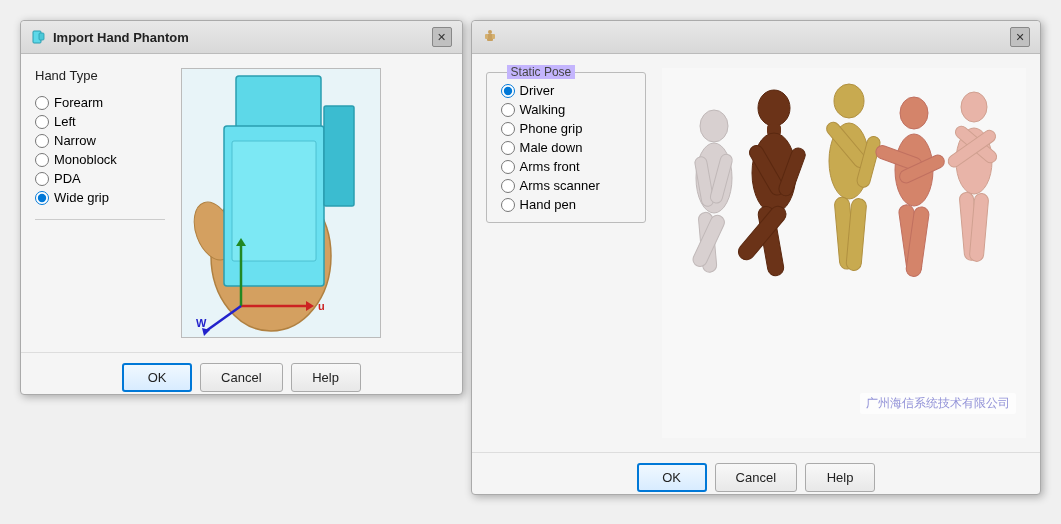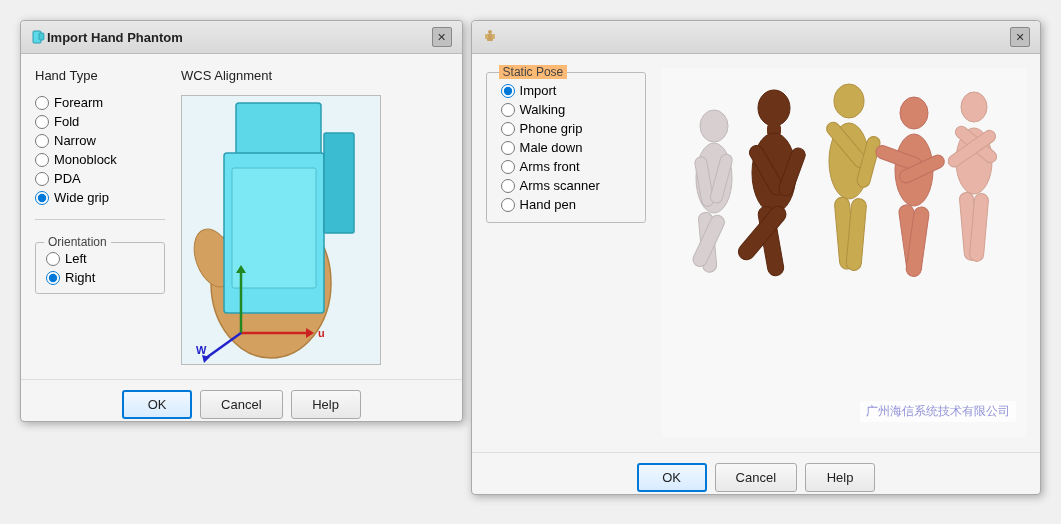--- a/index.html
+++ b/index.html
@@ -31,20 +31,21 @@
       padding: 6px 10px;
       display: flex;
       align-items: center;
       justify-content: space-between;
       border-radius: 4px 4px 0 0;
     }
 
     .dialog-titlebar-left {
       display: flex;
       align-items: center;
+      gap: 6px;
     }
 
     .dialog-title {
       font-size: 13px;
       font-weight: 600;
       color: #222;
     }
 
     .title-icon {
       width: 16px;
@@ -201,21 +202,21 @@
       display: flex;
       align-items: center;
       justify-content: center;
       position: relative;
       overflow: hidden;
     }
 
     
     .watermark {
       position: absolute;
-      bottom: 16px;
+      bottom: 24px;
       right: 10px;
       font-size: 12px;
       color: rgba(100, 100, 200, 0.7);
       background: rgba(255,255,255,0.7);
       padding: 2px 6px;
       border-radius: 2px;
     }
 
     .orientation-section {
       margin-top: 8px;
@@ -243,22 +244,22 @@
       border: 1px solid #bbb;
       border-radius: 3px;
       padding: 10px 14px;
       position: relative;
       margin-top: 4px;
     }
 
     .static-pose-box-label {
       position: absolute;
       top: -8px;
-      left: 12px;
-      background: #fdba74;
+      left: 20px;
+      background: #c4b5fd;
       padding: 0 4px;
       font-size: 12px;
       color: #444;
     }
   </style>
 </head>
 <body>
 
 <div class="dialog dialog-left">
   <div class="dialog-titlebar">
@@ -278,21 +279,21 @@
 
     <div class="left-panel">
       <div class="section-label">Hand Type</div>
       <div class="radio-group">
         <label class="radio-item">
           <input type="radio" name="handtype" style="">
           <span>Forearm</span>
         </label>
         <label class="radio-item">
           <input type="radio" name="handtype" style="">
-          <span>Fold</span>
+          <span>Left</span>
         </label>
         <label class="radio-item">
           <input type="radio" name="handtype" style="">
           <span>Narrow</span>
         </label>
         <label class="radio-item">
           <input type="radio" name="handtype" style="">
           <span>Monoblock</span>
         </label>
         <label class="radio-item">
@@ -301,37 +302,23 @@
         </label>
         <label class="radio-item">
           <input type="radio" name="handtype" checked="" style="">
           <span>Wide grip</span>
         </label>
       </div>
 
       <hr class="divider">
 
 
-      <div class="group-box orientation-section">
-        <span class="group-box-label">Orientation</span>
-        <div class="radio-group">
-          <label class="radio-item">
-            <input type="radio" name="orientation" style="">
-            <span>Left</span>
-          </label>
-          <label class="radio-item">
-            <input type="radio" name="orientation" checked="" style="">
-            <span>Right</span>
-          </label>
-        </div>
-      </div>
     </div>
 
     <div class="right-panel">
-      <div class="wcs-label">WCS Alignment</div>
       <div class="wcs-preview">
         <svg width="190" height="265" viewBox="0 0 190 265">
 
           <ellipse cx="85" cy="185" rx="60" ry="75" fill="#d4a060" stroke="#b08040" stroke-width="1.5"></ellipse>
 
           <ellipse cx="28" cy="160" rx="18" ry="30" fill="#d4a060" stroke="#b08040" stroke-width="1" transform="rotate(-20 28 160)"></ellipse>
 
           <rect x="40" y="95" width="16" height="50" rx="8" fill="#d4a060" stroke="#b08040" stroke-width="1"></rect>
           <rect x="60" y="82" width="16" height="58" rx="8" fill="#d4a060" stroke="#b08040" stroke-width="1"></rect>
           <rect x="80" y="85" width="16" height="55" rx="8" fill="#d4a060" stroke="#b08040" stroke-width="1"></rect>
@@ -383,21 +370,21 @@
   </div>
 
   <div class="dialog-body">
 
     <div class="static-pose-panel">
       <div class="static-pose-box">
         <span class="static-pose-box-label">Static Pose</span>
         <div class="radio-group">
           <label class="radio-item">
             <input type="radio" name="staticpose" checked="" style="">
-            <span>Import</span>
+            <span>Driver</span>
           </label>
           <label class="radio-item">
             <input type="radio" name="staticpose" style="">
             <span>Walking</span>
           </label>
           <label class="radio-item">
             <input type="radio" name="staticpose" style="">
             <span>Phone grip</span>
           </label>
           <label class="radio-item">

